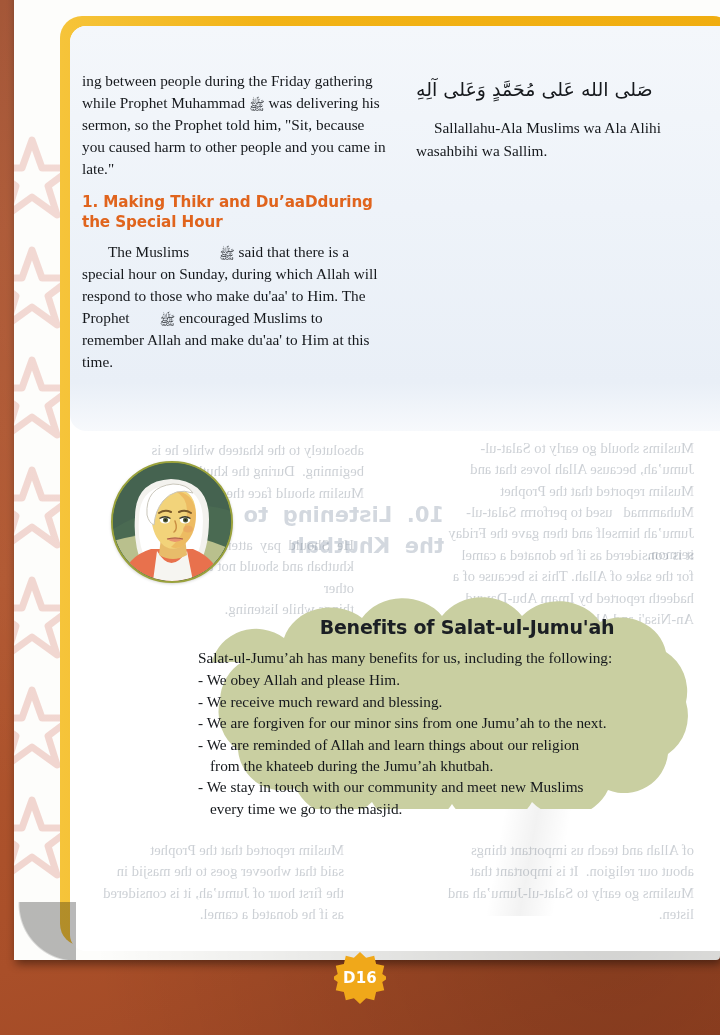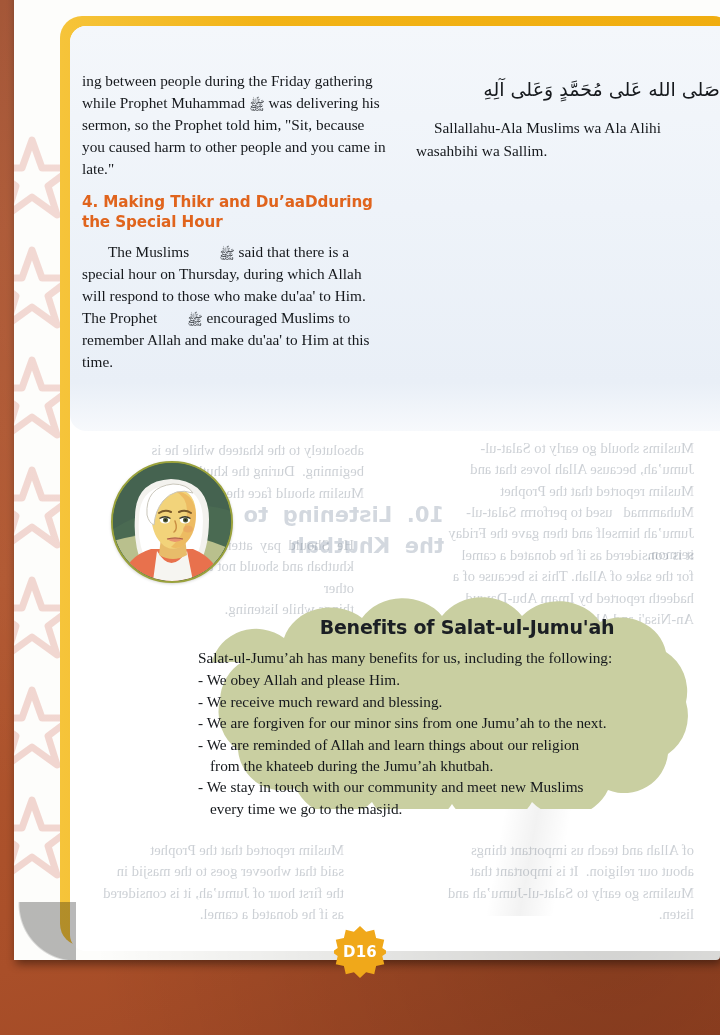--- a/index.html
+++ b/index.html
@@ -142,21 +142,21 @@
     line-height:1;
     transform: translateY(2px);
     color:#1b1f24;
     letter-spacing:-1px;
     font-family:"DejaVu Sans", sans-serif;
   }
 
   .arabic{
     font-family: "DejaVu Sans", sans-serif;
     direction: rtl;
-    text-align: right;
+    text-align: left;
     font-size: 19px;
     line-height: 1.55;
     color:#16191d;
     margin: 13px 0 13px 0;
   }
   .translit{
     font-family:"Liberation Serif", serif;
     font-size:15.3px;
     line-height:1.44;
     color:#15181c;
@@ -237,21 +237,21 @@
     padding-left:12px;
     text-indent:-12px;
     white-space:pre-line;
   }
 
   
   .badge{
     position:absolute;
     left:50%;
     transform:translateX(-50%);
-    top:926px;
+    top:952px;
     width:52px; height:52px;
     z-index:12;
   }
   .badge .star{
     position:absolute; inset:0;
     background:#f0a81a;
     clip-path: polygon(
       50% 0%, 61.7% 11.0%, 77.3% 7.3%, 81.0% 22.9%,
       96.6% 26.6%, 92.9% 42.2%, 104% 50%, 92.9% 57.8%,
       96.6% 73.4%, 81.0% 77.1%, 77.3% 92.7%, 61.7% 89.0%,
@@ -329,23 +329,23 @@
 the first hour of Jumu’ah, it is considered
 as if he donated a camel.</div>
 
     <div class="content">
 
       <div class="cols">
 
         <div class="col">
           <p><span>ing between people during the Friday gathering while Prophet Muhammad </span><span class="pbuh">ﷺ</span><span> was delivering his sermon, so the Prophet told him, "Sit, because you caused harm to other people and you came in late."</span></p>
 
-          <h2 class="sec-head">4. Making Thikr and Du’aaDduring the Special Hour</h2>
-
-          <p class="indent"><span>The Muslims </span><span class="pbuh">ﷺ</span><span> said that there is a special hour on Thursday, during which Allah will respond to those who make du'aa' to Him. The Prophet </span><span class="pbuh">ﷺ</span><span> encouraged Muslims to remember Allah and make du'aa' to Him at this time.</span></p>
+          <h2 class="sec-head">1. Making Thikr and Du’aaDduring the Special Hour</h2>
+
+          <p class="indent"><span>The Muslims </span><span class="pbuh">ﷺ</span><span> said that there is a special hour on Sunday, during which Allah will respond to those who make du'aa' to Him. The Prophet </span><span class="pbuh">ﷺ</span><span> encouraged Muslims to remember Allah and make du'aa' to Him at this time.</span></p>
         </div>
 
         <div class="col">
           <div class="arabic">
             <div>صَلى الله عَلى مُحَمَّدٍ وَعَلى آلِهِ</div>
           </div>
           <p class="translit">Sallallahu-Ala Muslims wa Ala Alihi wasahbihi wa Sallim.</p>
         </div>
 
       </div>

